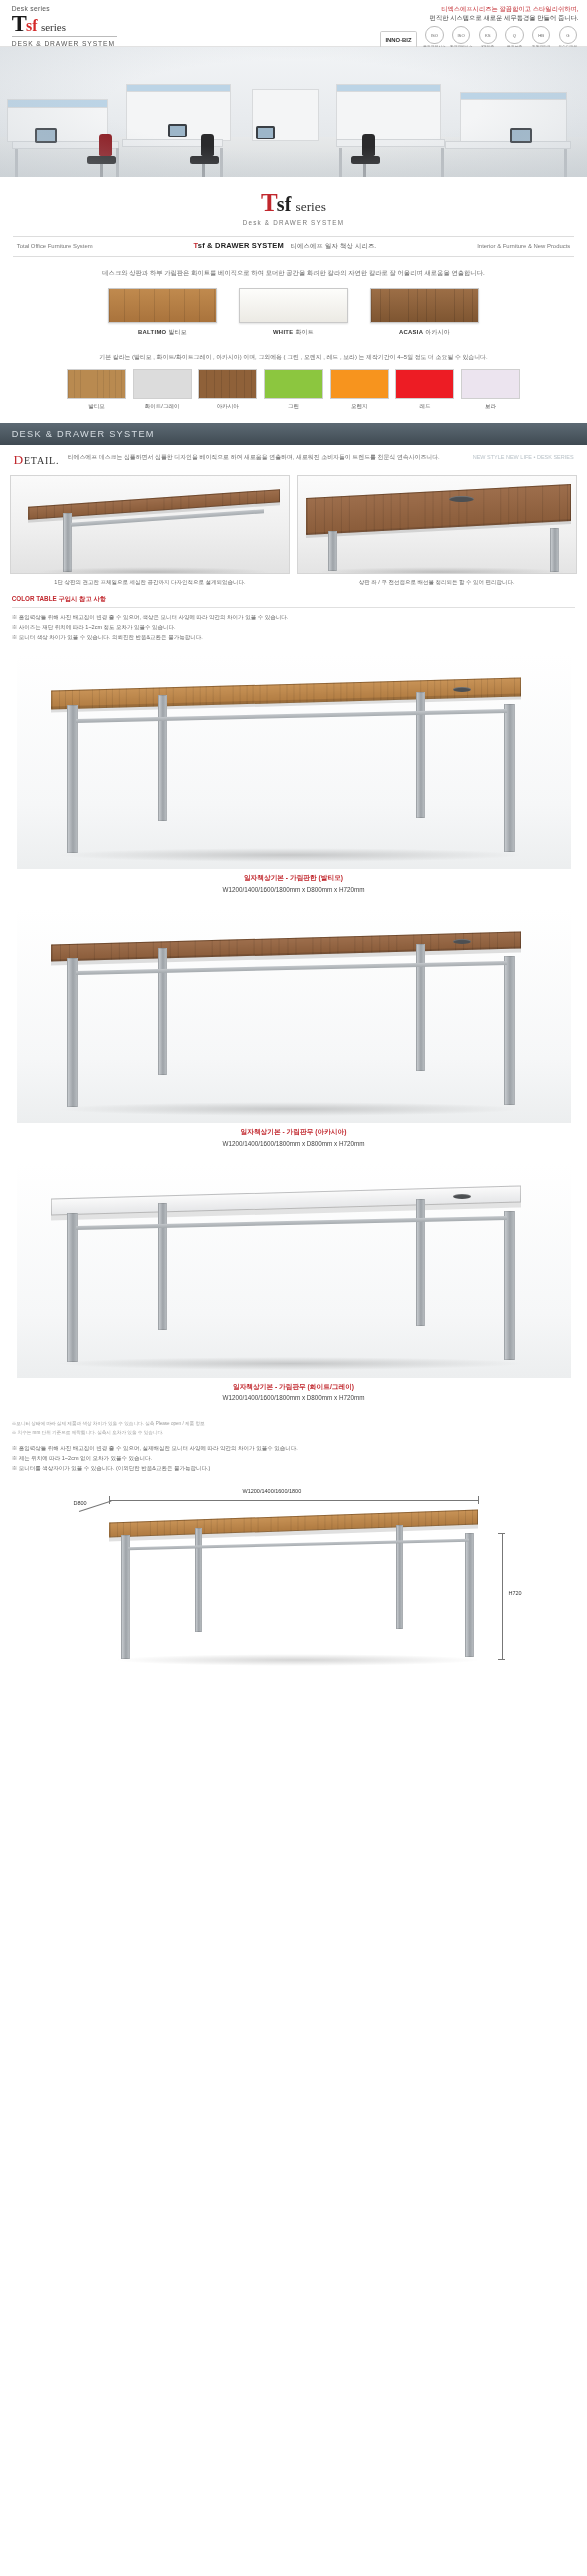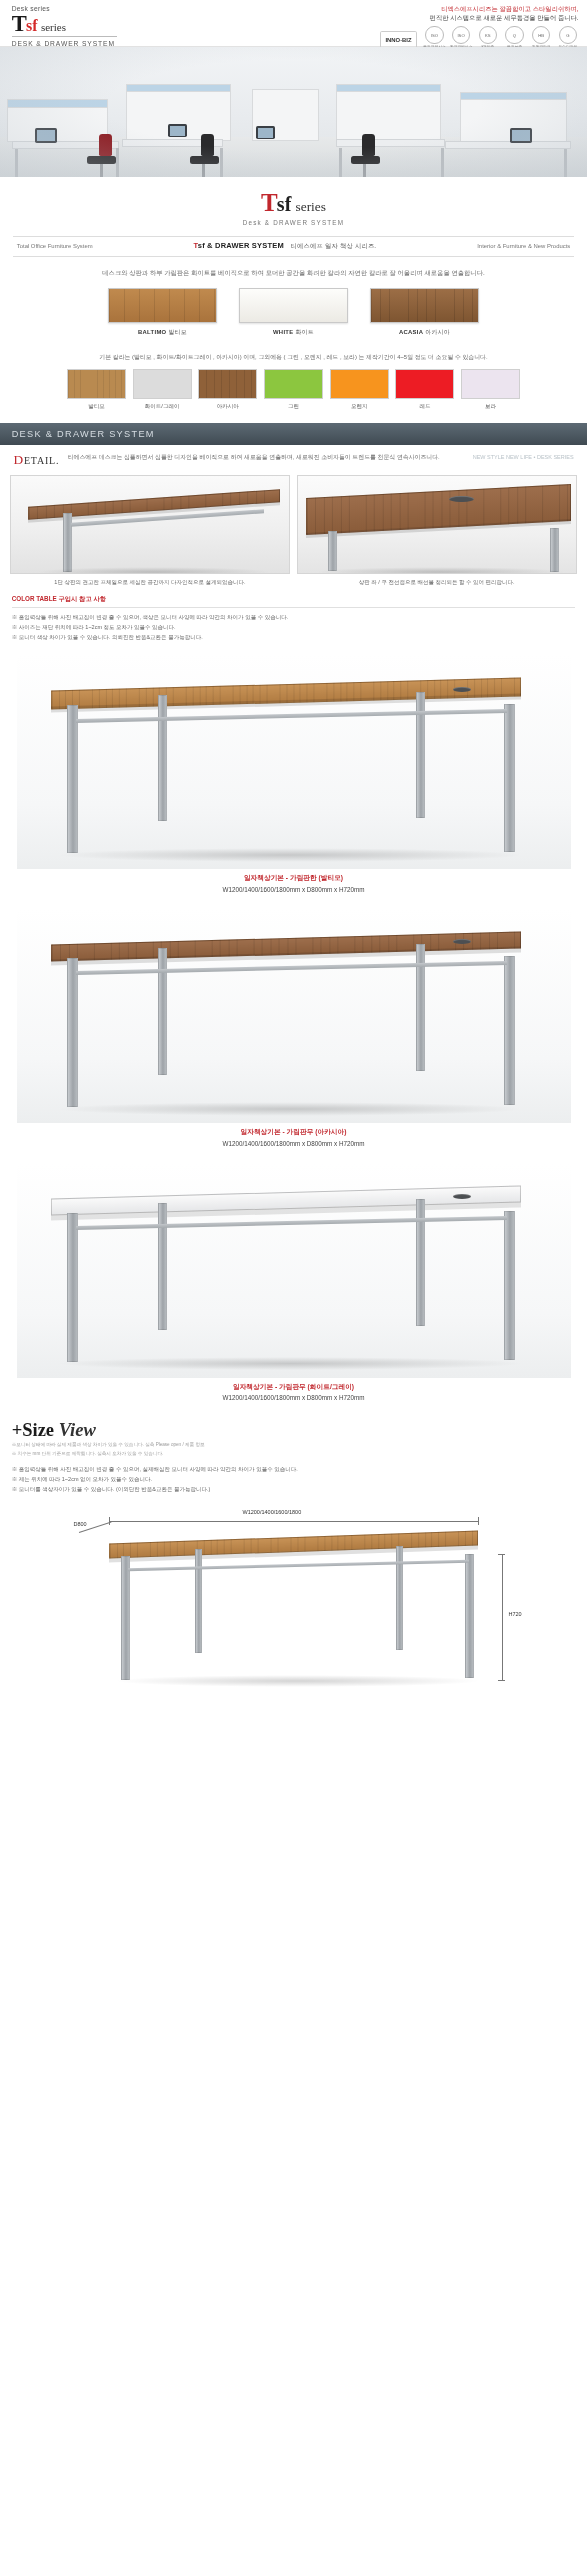--- a/index.html
+++ b/index.html
@@ -526,23 +526,20 @@
       <div class="dk-rail" style="left:59px; top:57px; width:431px; height:4.2px; transform:skewY(-1.3deg);"></div>
       <div class="dk-shadow" style="left:38px; top:193px; width:470px; height:13.4px;"></div>
     </div>
     <div class="prod-cap">
       <div class="n">일자책상기본 - 가림판무 (화이트/그레이)</div>
       <div class="s">W1200/1400/1600/1800mm x D800mm x H720mm</div>
     </div>
   </div>
 
   <div class="sizeview">
-    <div class="sv-title">
-      <span class="plus">+</span><span>Size</span> <i>View</i>
-    </div>
     <div class="sv-sub">※모니터 상태에 따라 실제 제품과 색상 차이가 있을 수 있습니다. 실측 Please open / 제품 정보</div>
     <div class="sv-sub">※ 치수는 mm 단위 기준으로 제작됩니다.  실측시 오차가 있을 수 있습니다.</div>
 
     <ul class="sv-notes">
       <li>※ 홈입력상들 위해 사진 배고집이 변경 줄 수 있으며, 실제배심한 모니터 사양에 따라 약간의 차이가 있을수 있습니다.</li>
       <li>※ 제는 위치에 따라 1~2cm 없이 오차가 있을수 있습니다.</li>
       <li>※ 모니터를 색상자이가 있을 수 있습니다. (이외단한 반품&amp;교환은 불가능합니다.)</li>
     </ul>
 
     <div class="sv-img">

